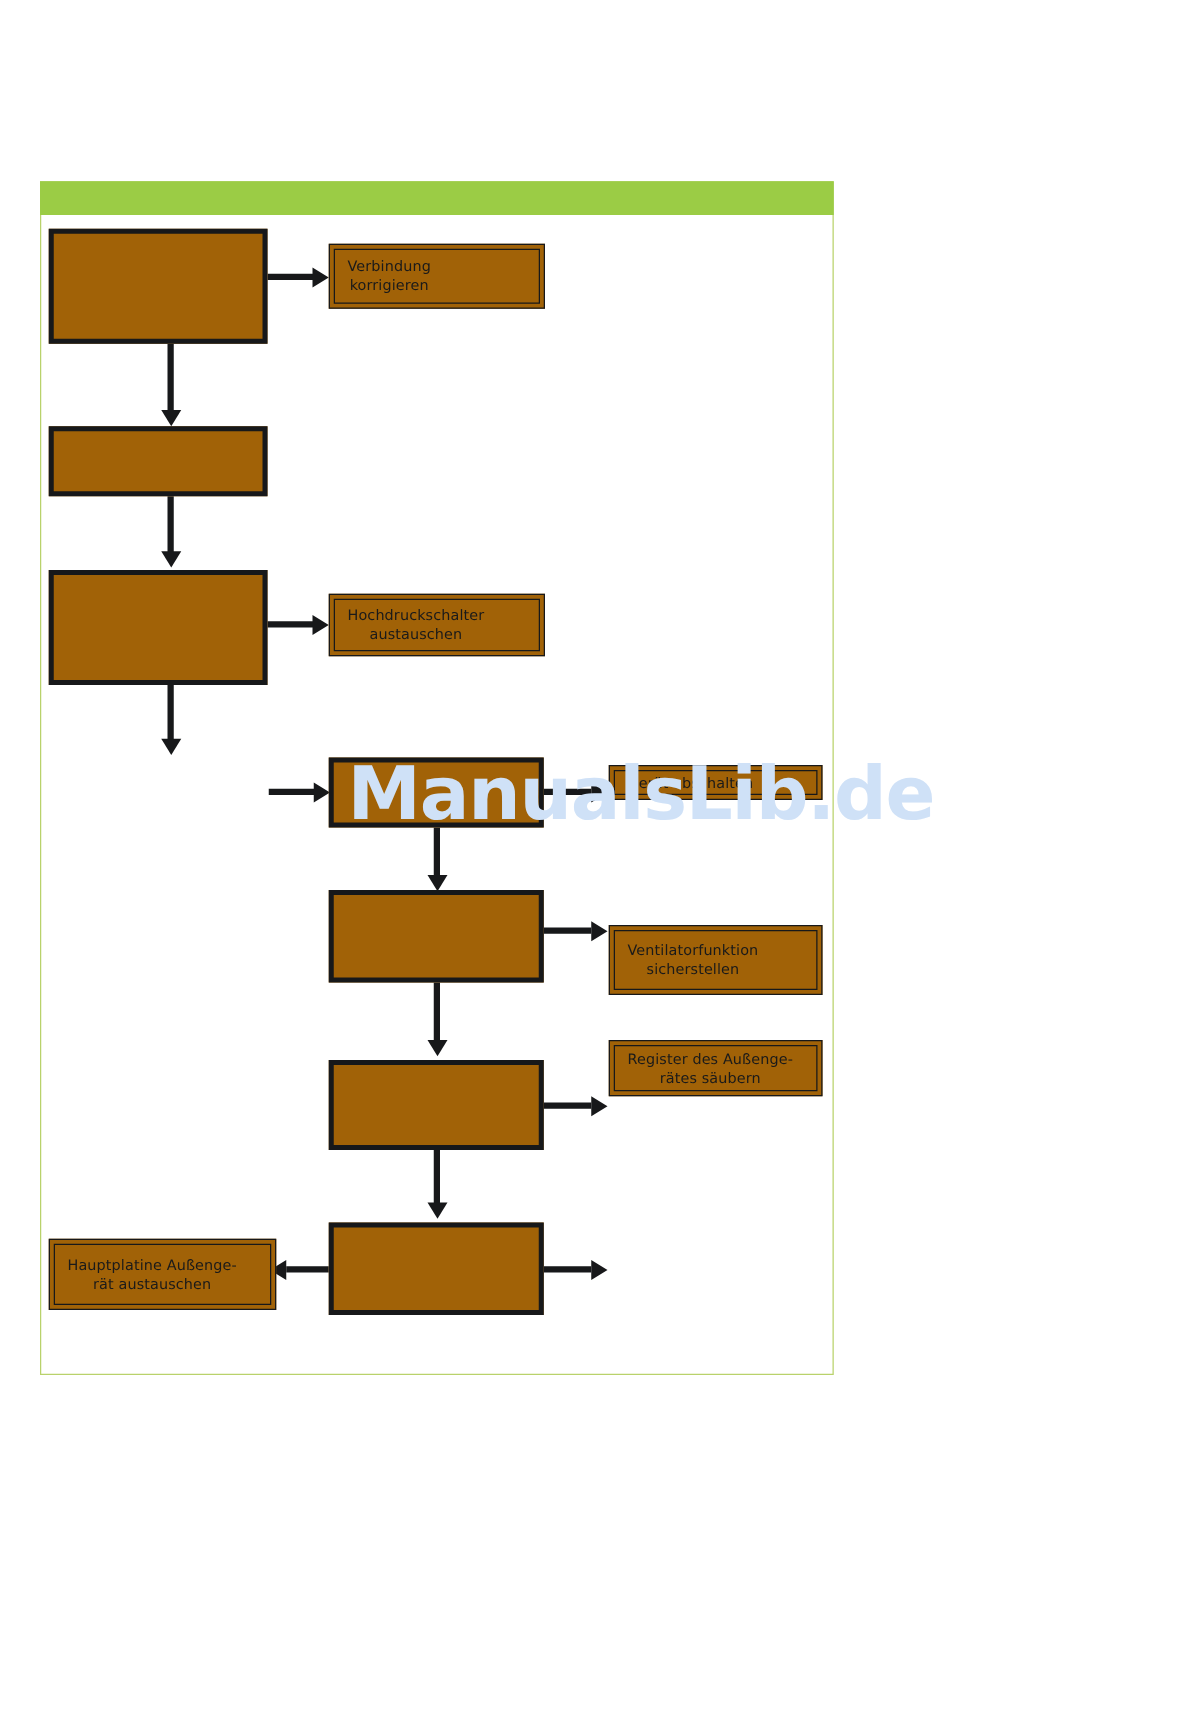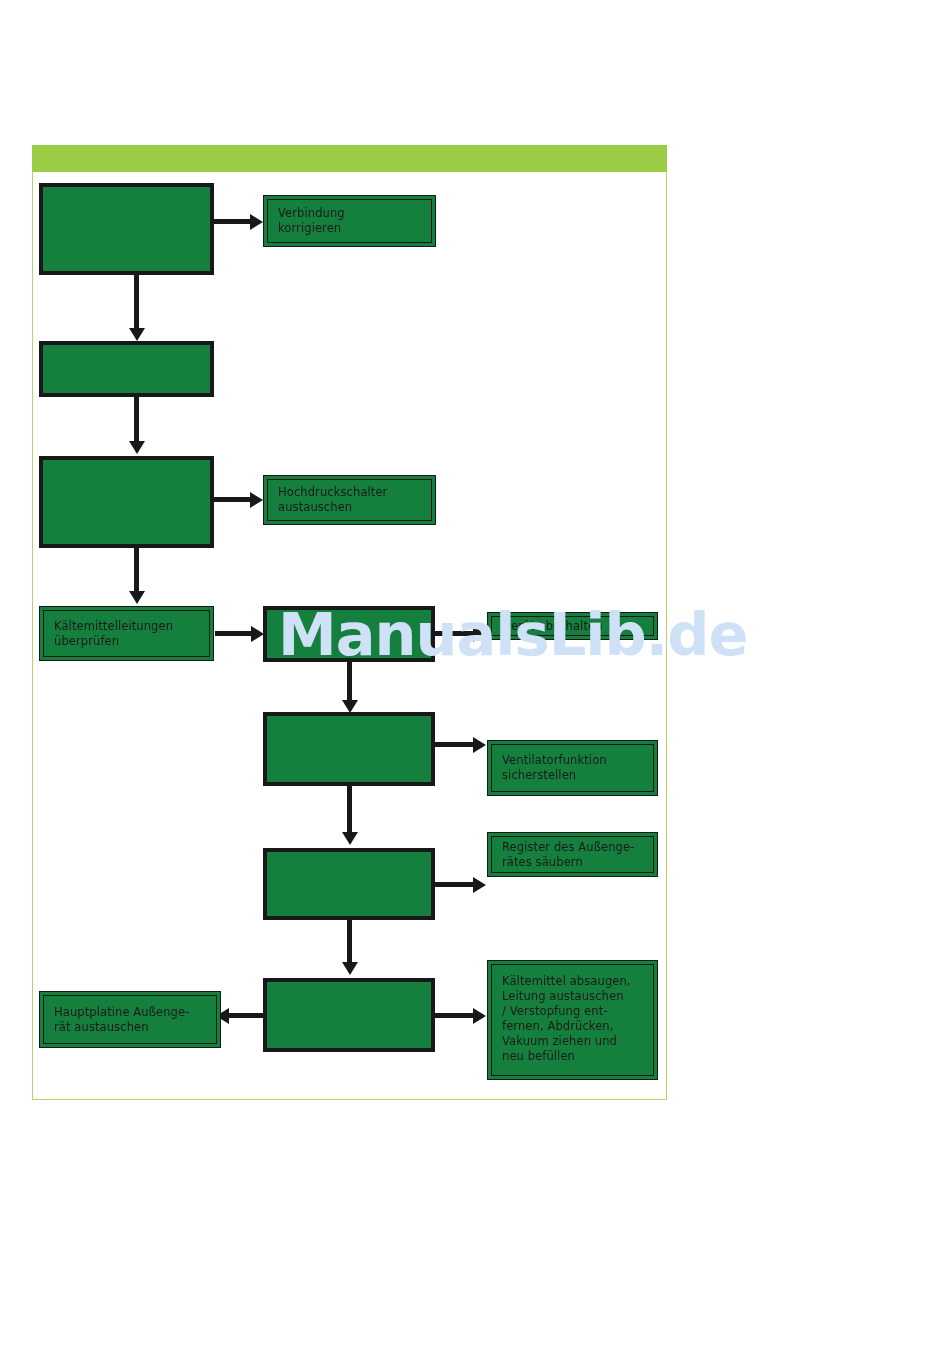--- a/index.html
+++ b/index.html
@@ -44,22 +44,23 @@
     line-height:60px;
     white-space:nowrap;
     z-index:40;
     pointer-events:none;
   }
 
   
   .node{
     position:absolute;
     box-sizing:border-box;
-    background:#15803d;
+    background:#a16207;
     z-index:20;
+    text-align:center;
   }
   
   .proc{
     border:4px solid #17181a;
   }
   
   .tbox{
     border:1px solid #17181a;
     padding:3px;
   }
@@ -115,26 +116,20 @@
 
   <div class="frame"></div>
   <div class="header-bar"></div>
 
   <div class="node proc" style="left:39px;top:183px;width:175px;height:92px;"></div>
 
   <div class="node proc" style="left:39px;top:341px;width:175px;height:56px;"></div>
 
   <div class="node proc" style="left:39px;top:456px;width:175px;height:92px;"></div>
 
-  <div class="node tbox" style="left:39px;top:606px;width:175px;height:55px;">
-    <div class="inner">
-      <div class="txt">Kältemittelleitungen
-überprüfen</div>
-    </div>
-  </div>
 
   <div class="node tbox" style="left:39px;top:991px;width:182px;height:57px;">
     <div class="inner">
       <div class="txt">Hauptplatine Außenge-
 rät austauschen</div>
     </div>
   </div>
 
   <div class="node proc" style="left:263px;top:606px;width:172px;height:56px;"></div>
 
@@ -171,30 +166,20 @@
     </div>
   </div>
 
   <div class="node tbox" style="left:487px;top:832px;width:171px;height:45px;">
     <div class="inner">
       <div class="txt">Register des Außenge-
 rätes säubern</div>
     </div>
   </div>
 
-  <div class="node tbox topalign" style="left:487px;top:960px;width:171px;height:120px;">
-    <div class="inner">
-      <div class="txt">Kältemittel absaugen,
-Leitung austauschen
-/ Verstopfung ent-
-fernen, Abdrücken,
-Vakuum ziehen und
-neu befüllen</div>
-    </div>
-  </div>
 
   <div class="conn hline" style="left:214px;top:219px;width:37px;"></div>
   <div class="arrow-right" style="left:250px;top:213.5px;"></div>
 
   <div class="conn vline" style="left:134px;top:275px;height:55px;"></div>
   <div class="arrow-down" style="left:128.5px;top:328px;"></div>
 
   <div class="conn vline" style="left:134px;top:397px;height:46px;"></div>
   <div class="arrow-down" style="left:128.5px;top:441px;"></div>
 

